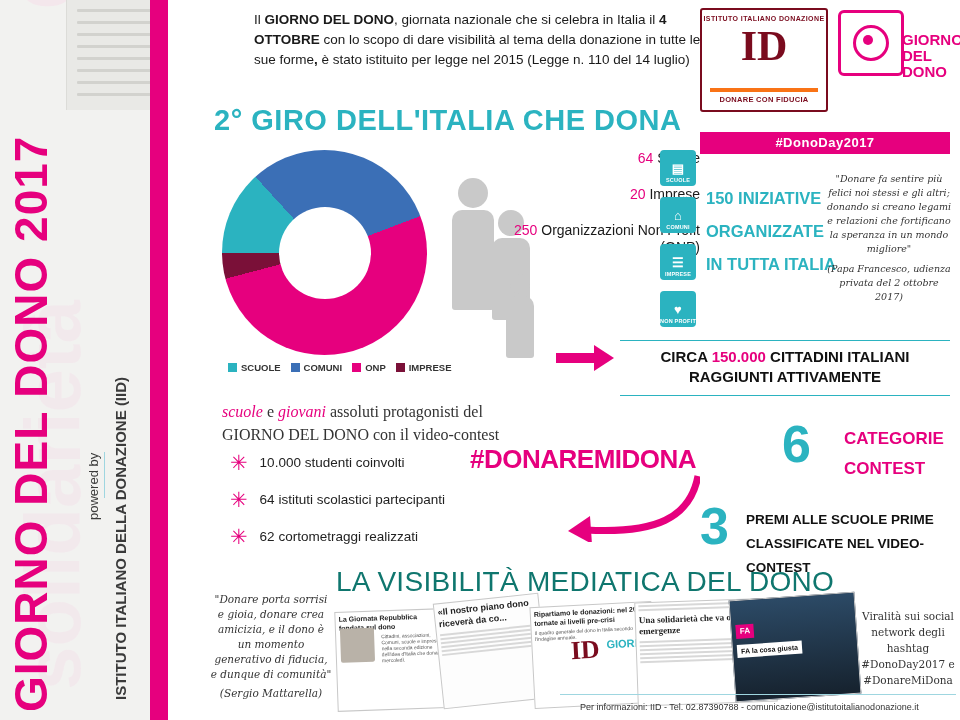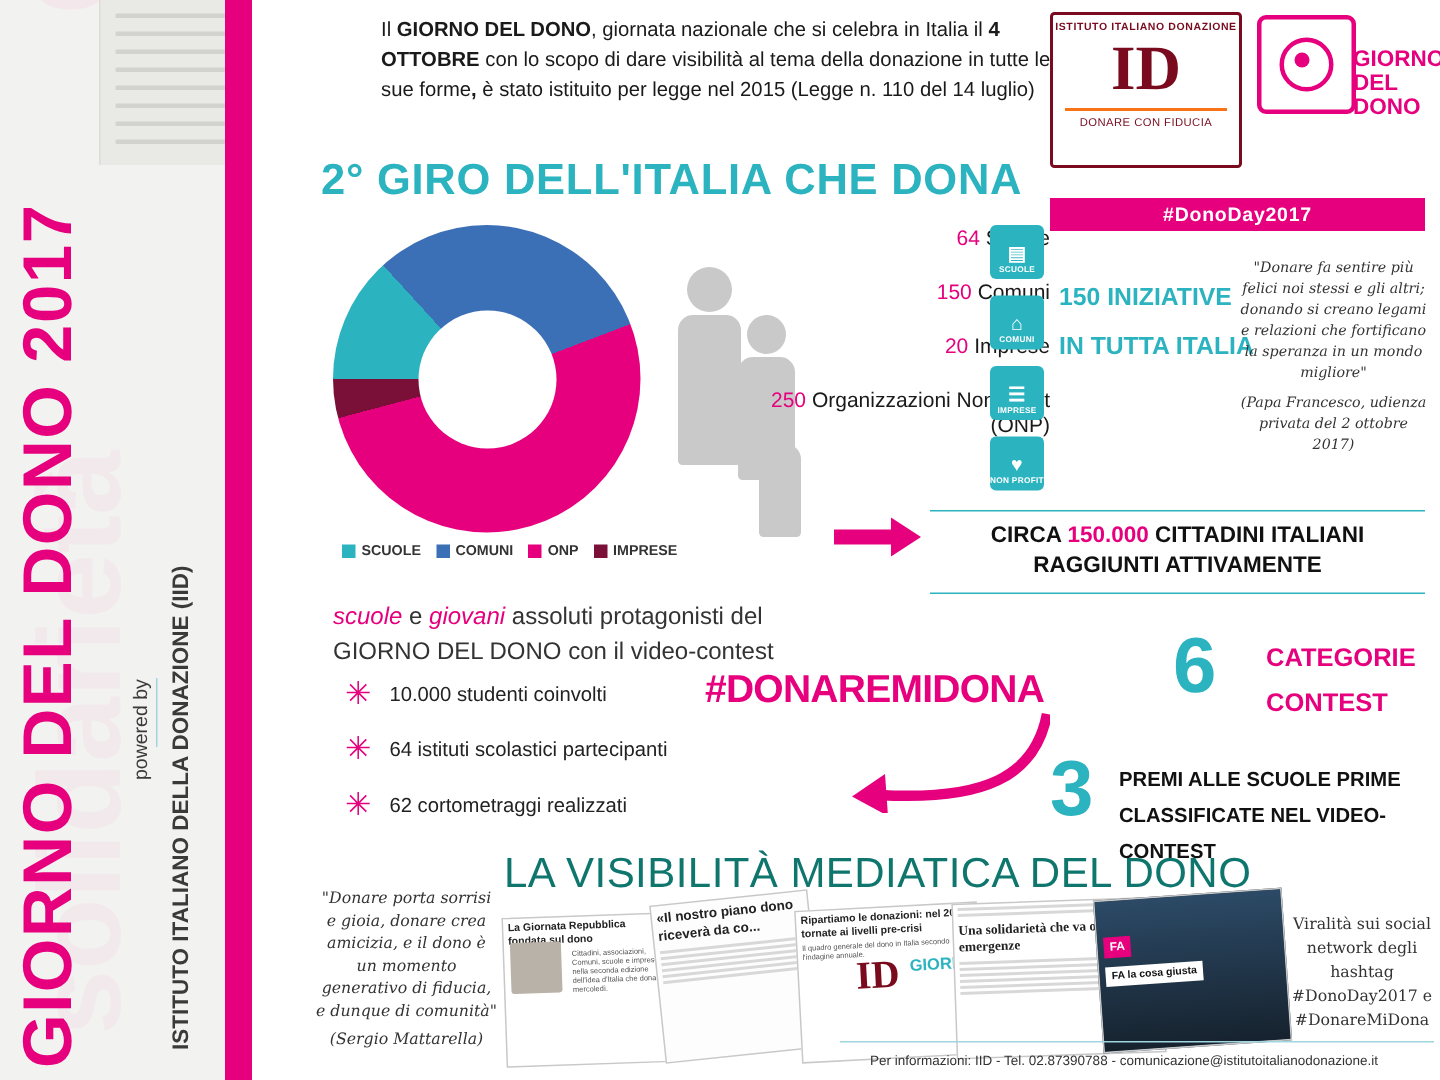--- a/index.html
+++ b/index.html
@@ -78,22 +78,22 @@
     text-align:center;box-sizing:border-box;
   }
   .idlogo .arc{
     font-size:7px;color:#7a0b1e;letter-spacing:.4px;margin-top:5px;font-weight:bold;
   }
   .idlogo .idtxt{
     font-size:42px;font-weight:bold;color:#7a0b1e;line-height:44px;margin-top:2px;
     font-family:"Liberation Serif", serif;
   }
   .idlogo .sub{
-    font-size:7.5px;color:#7a0b1e;font-weight:normal;letter-spacing:.3px;margin-top:4px;
-    border-top:2px solid #f97316;padding-top:3px;margin-left:8px;margin-right:8px;
+    font-size:7.5px;color:#7a0b1e;font-weight:bold;letter-spacing:.3px;margin-top:20px;
+    border-top:4px solid #f97316;padding-top:3px;margin-left:8px;margin-right:8px;
   }
   .gdlogo{
     position:absolute;left:136px;top:0;width:114px;height:104px;
   }
   .gdlogo .mark{
     position:absolute;left:2px;top:2px;width:60px;height:60px;
     border:3px solid #e6007e;border-radius:6px;
   }
   .gdlogo .mark:before{
     content:"";position:absolute;left:12px;top:12px;width:30px;height:30px;
@@ -180,21 +180,21 @@
     border-top:1px solid #2bb3c0;border-bottom:1px solid #2bb3c0;
     padding:6px 0 8px 0;text-align:center;
     font-size:15px;font-weight:bold;color:#111;line-height:20px;
   }
   .circa .num{color:#e6007e;}
 
   
   .scuolegiovani{
     position:absolute;left:222px;top:400px;width:330px;
     font-size:16px;color:#333;line-height:23px;
-    font-family:Liberation Sans, sans-serif;
+    font-family:Liberation Serif, serif;
   }
   .scuolegiovani .pink{color:#e6007e;font-style:italic;}
 
   .bullets{position:absolute;left:230px;top:455px;width:310px;}
   .bul{display:flex;align-items:center;gap:12px;margin-bottom:22px;font-size:13.5px;color:#222;}
   .bul .star{color:#e6007e;font-size:21px;line-height:14px;}
 
   
   .donare{
     position:absolute;left:470px;top:444px;
@@ -350,21 +350,20 @@
     <div class="fig head" style="left:6px;top:20px;width:30px;height:30px;"></div>
     <div class="fig body" style="left:0px;top:52px;width:42px;height:100px;"></div>
     <div class="fig head" style="left:46px;top:52px;width:26px;height:26px;"></div>
     <div class="fig body" style="left:40px;top:80px;width:38px;height:82px;"></div>
     <div class="fig head" style="left:58px;top:116px;width:20px;height:20px;"></div>
     <div class="fig body" style="left:54px;top:138px;width:28px;height:62px;"></div>
   </div>
 
   <div class="stats" id="stats">
       <div class="stat"><span class="num">64</span> <span>Scuole</span></div>
-      <div class="stat"><span class="num">150</span> <span>Comuni</span></div>
       <div class="stat"><span class="num">20</span> <span>Imprese</span></div>
       <div class="stat" style="margin-bottom: 0px;"><span class="num">250</span> <span>Organizzazioni Non Profit (ONP)</span></div>
     </div>
   <div class="icons" id="icons">
       <div class="icn">
         <span class="gl">▤</span>
         <span>SCUOLE</span>
       </div>
       <div class="icn">
         <span class="gl">⌂</span>
@@ -375,20 +374,21 @@
         <span>IMPRESE</span>
       </div>
       <div class="icn">
         <span class="gl">♥</span>
         <span>NON PROFIT</span>
       </div>
     </div>
 
   <div class="iniziative">
     <div>150 INIZIATIVE</div>
+    <div>ORGANIZZATE</div>
     <div>IN TUTTA ITALIA</div>
   </div>
 
   <div class="popequote">
     <div>"Donare fa sentire più felici noi stessi e gli altri; donando si creano legami e relazioni che fortificano la speranza in un mondo migliore"</div>
     <div style="margin-top:6px">(Papa Francesco, udienza privata del 2 ottobre 2017)</div>
   </div>
 
   <div class="arrow1">
     <div class="shaft"></div>

